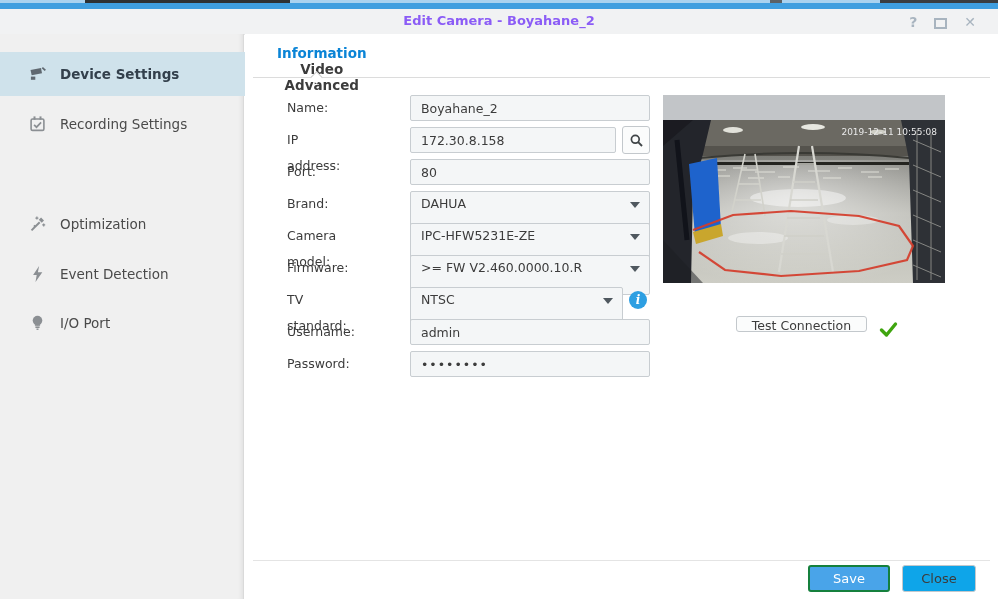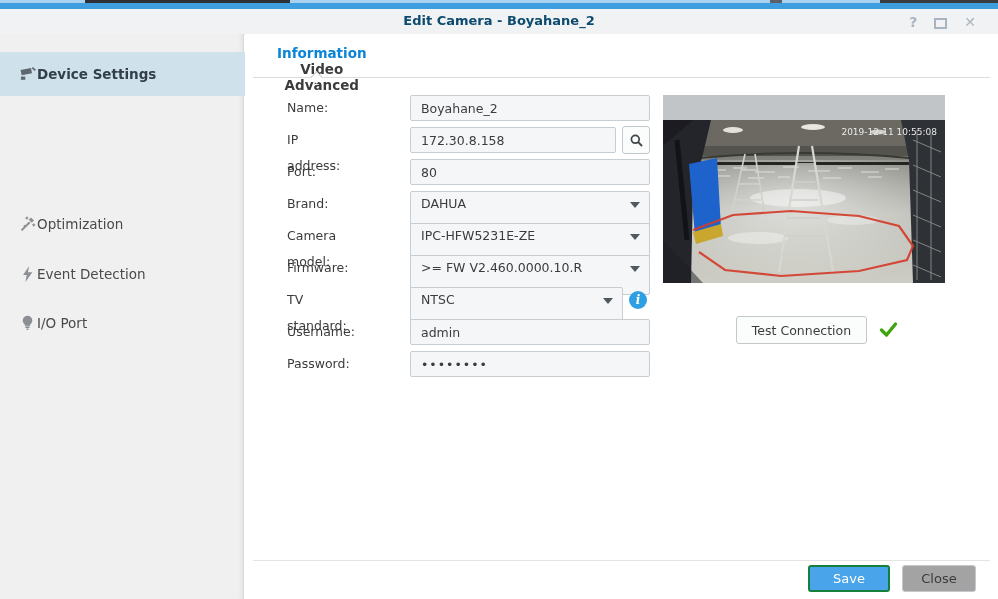--- a/index.html
+++ b/index.html
@@ -4,30 +4,30 @@
 <style>
   html,body{margin:0;padding:0;background:#e9e9e9;}
   .screen{position:relative;width:998px;height:599px;background:#fff;overflow:hidden;
           font-family:"DejaVu Sans","Liberation Sans",sans-serif;font-size:12.5px;color:#3c3c3c;}
   
   .top-remnant{position:absolute;left:0;top:0;width:998px;height:3px;background:#a9d2ef;}
   .top-remnant .seg{position:absolute;top:0;height:3px;}
   .blue-bar{position:absolute;left:0;top:3px;width:998px;height:6px;background:#3f9edf;}
   
   .titlebar{position:absolute;left:0;top:9px;width:998px;height:25px;background:#f1f2f3;border-bottom:1px solid #e6e7e8;}
-  .title{position:absolute;left:0;width:100%;text-align:center;top:4px;font-size:13px;font-weight:bold;color:#0c4a6e;}
+  .title{position:absolute;left:0;width:100%;text-align:center;top:4px;font-size:13px;font-weight:bold;color:#8b5cf6;}
   .win-controls{position:absolute;right:22px;top:5px;display:flex;gap:17px;align-items:center;
                 color:#a8b4bf;font-size:14px;font-weight:bold;}
   .win-controls span{cursor:pointer;line-height:16px;}
   .maxbox{display:inline-block;width:9px;height:7px;border:2px solid #a8b4bf;margin-top:2px;}
   
   .sidebar{position:absolute;left:0;top:34px;width:244px;height:565px;background:#f0f0f0;
            border-right:1px solid #dadada;box-shadow:inset -5px 0 5px -4px rgba(0,0,0,.08);box-sizing:border-box;}
-  .side-item{position:absolute;left:0;width:258px;height:44px;display:flex;align-items:center;
-             padding-left:18px;box-sizing:border-box;color:#4a4a4a;font-size:13.5px;cursor:pointer;}
+  .side-item{position:absolute;left:0;width:258px;height:44px;display:flex;align-items:center;gap:13px;
+             padding-left:28px;box-sizing:border-box;color:#4a4a4a;font-size:13.5px;cursor:pointer;}
   .side-item.selected{background:#cfe2eb;font-weight:bold;color:#33404c;}
   .side-item svg{flex:0 0 auto;}
   
   .content{position:absolute;left:245px;top:34px;width:753px;height:565px;background:#fff;}
   .tabs{position:absolute;left:10px;top:11px;height:32px;display:flex;align-items:center;flex-direction:column;}
   .tab{padding:0 22px;font-size:13.5px;font-weight:bold;color:#3c3c3c;cursor:pointer;}
   .tab.active{color:#0a84d6;}
   .tab-sep{width:1px;height:22px;background:#ddd;}
   .tab-underline{position:absolute;left:8px;top:43px;width:737px;height:1px;background:#dcdcdc;}
   .tab-notch{position:absolute;left:67px;top:39px;width:8px;height:8px;background:#fff;
@@ -47,30 +47,30 @@
               background:#fbfcfc;border:1px solid #c3c8cc;border-radius:3px;cursor:pointer;
               display:flex;align-items:center;justify-content:center;padding:0;}
   .info-icon{position:absolute;left:384px;top:4px;width:18px;height:18px;border-radius:50%;
              background:#2d9fe2;color:#fff;text-align:center;line-height:18px;
              font-family:"DejaVu Serif","Liberation Serif",serif;font-style:italic;font-weight:bold;
              font-size:12px;cursor:pointer;}
   
   .preview-box{position:absolute;left:418px;top:61px;width:282px;height:184px;background:#c2c5c8;}
   .preview-box svg{position:absolute;left:0;top:25px;}
   .test-row{position:absolute;left:418px;top:282px;width:282px;height:28px;}
-  .test-btn{position:absolute;left:73px;top:0;width:131px;height:28px;box-sizing:border-box;
+  .test-btn{position:absolute;left:73px;top:0;width:131px;height:16px;box-sizing:border-box;
             background:#fbfcfc;border:1px solid #c3c8cc;border-radius:3px;
             font-family:inherit;font-size:12.5px;color:#3c3c3c;cursor:pointer;}
   .test-check{position:absolute;left:216px;top:5px;}
   
   .footer-divider{position:absolute;left:8px;top:526px;width:737px;height:1px;background:#e4e4e4;}
   .btn{position:absolute;top:531px;height:27px;box-sizing:border-box;border-radius:3px;
        font-family:inherit;font-size:13px;cursor:pointer;}
   .btn-save{left:563px;width:82px;background:#49a4e9;border:2px solid #15803d;color:#fff;}
-  .btn-close{left:657px;width:74px;background:#a3a3a3;border:1px solid #c3c8cc;color:#3c3c3c;}
+  .btn-close{left:657px;width:74px;background:#0ea5e9;border:1px solid #c3c8cc;color:#3c3c3c;}
 </style>
 </head>
 <body>
 
 <div class="screen">
 
   <div class="top-remnant">
     <div class="seg" style="left:85px;width:205px;background:#2e3133;"></div>
     <div class="seg" style="left:770px;width:12px;background:#5b6166;"></div>
     <div class="seg" style="left:880px;width:118px;background:#3a3d40;"></div>
@@ -90,20 +90,29 @@
 
     <div class="side-item selected" style="top:18px;">
       <svg width="19" height="18" viewBox="0 0 18 18">
         <path d="M2 5 L12.5 3 L13.5 8.2 L3.2 10.2 Z" fill="#5f6870"></path>
         <rect x="2.4" y="11.6" width="4.4" height="3.2" fill="#5f6870"></rect>
         <path d="M13.8 2.6 L16.8 5.4" stroke="#5f6870" stroke-width="1.8" fill="none"></path>
       </svg>
       <span>Device Settings</span>
     </div>
 
+    <div class="side-item" style="top:68px;">
+      <svg width="19" height="18" viewBox="0 0 18 18">
+        <rect x="2.6" y="4" width="12.8" height="11.4" rx="1.5" fill="none" stroke="#8b8f93" stroke-width="1.6"></rect>
+        <rect x="5" y="1.4" width="2" height="3.4" fill="#8b8f93"></rect>
+        <rect x="11" y="1.4" width="2" height="3.4" fill="#8b8f93"></rect>
+        <path d="M5.6 9.8 L8 12.2 L12.6 7.4" fill="none" stroke="#8b8f93" stroke-width="1.7"></path>
+      </svg>
+      <span>Recording Settings</span>
+    </div>
 
 
     <div class="side-item" style="top:168px;">
       <svg width="19" height="18" viewBox="0 0 18 18">
         <path d="M3 15.4 L11.2 7.2" stroke="#8b8f93" stroke-width="2" fill="none"></path>
         <rect x="10.8" y="3.6" width="4.2" height="3.2" transform="rotate(45 12.9 5.2)" fill="#8b8f93"></rect>
         <path d="M8.4 1.6 v3 M6.9 3.1 h3 M15.2 8.4 v3 M13.7 9.9 h3" stroke="#8b8f93" stroke-width="1.2" fill="none"></path>
         <rect x="5.2" y="10.2" width="1.6" height="1.6" fill="#8b8f93" transform="rotate(45 6 11)"></rect>
       </svg>
       <span>Optimization</span>

